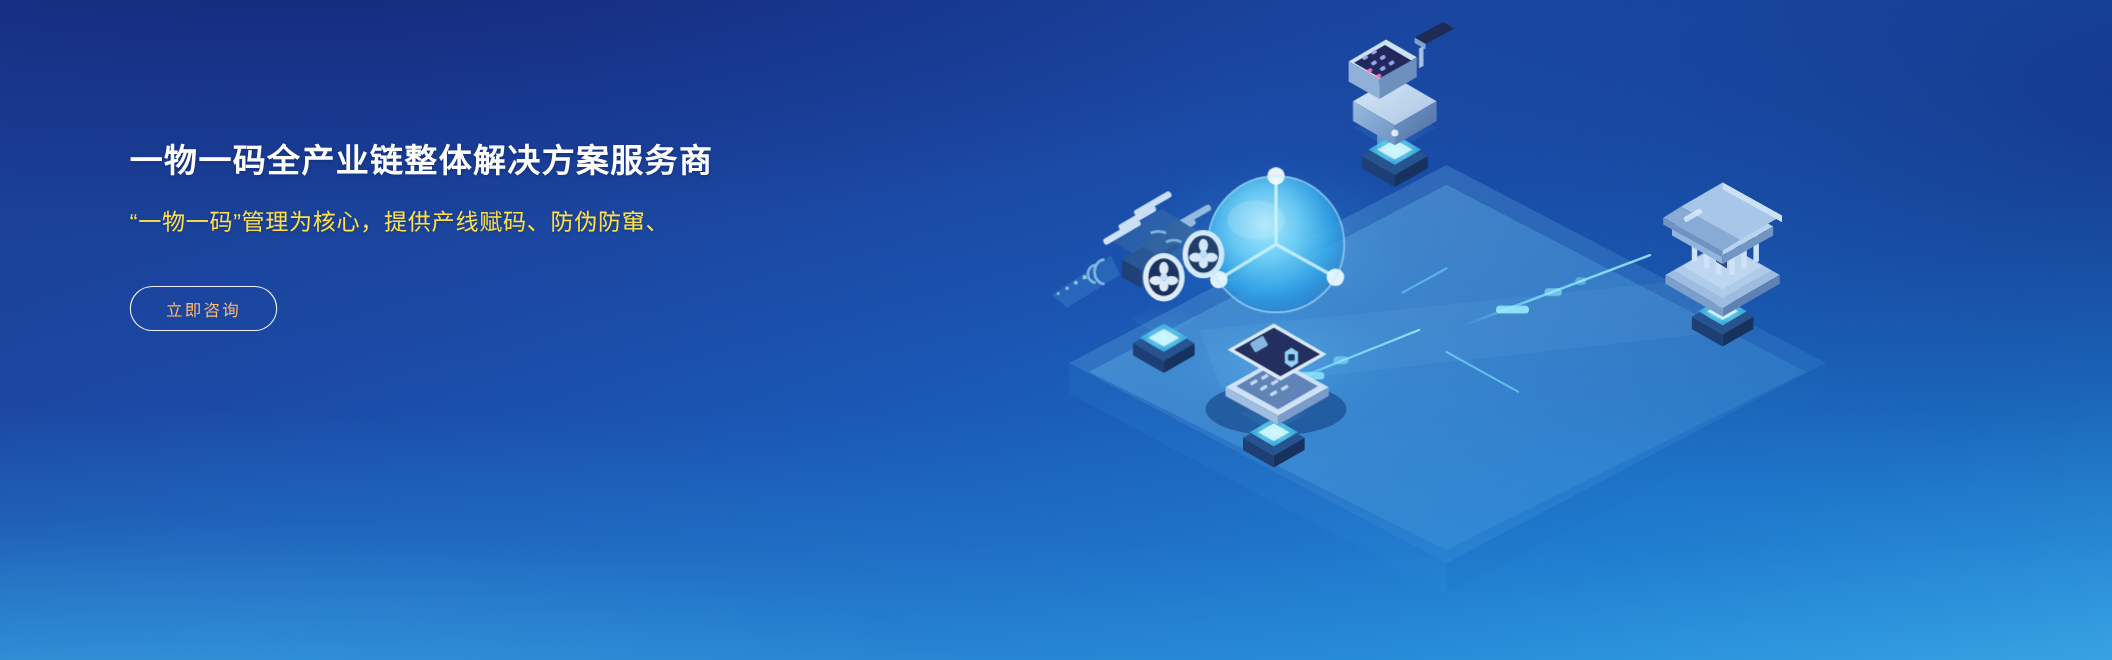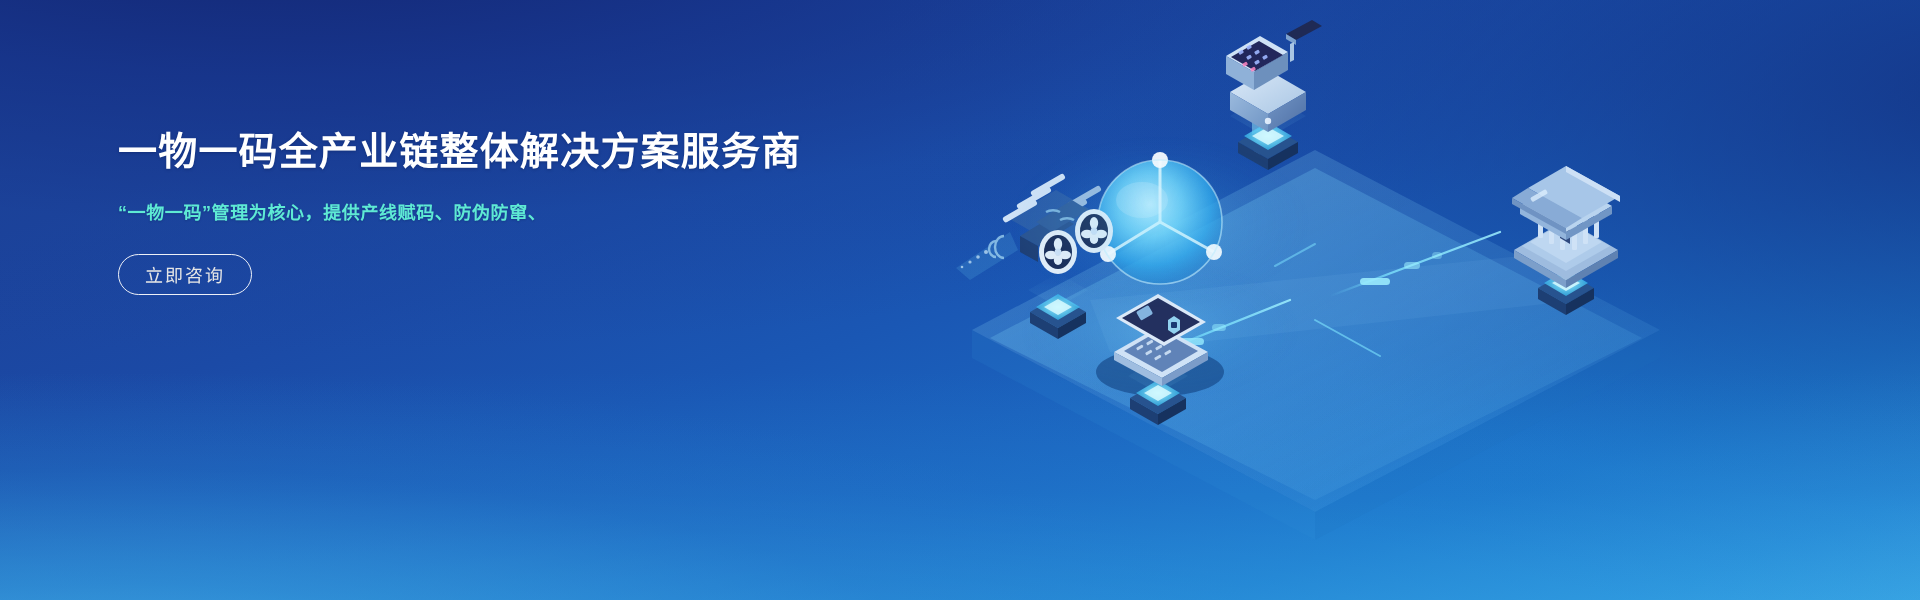--- a/index.html
+++ b/index.html
@@ -80,51 +80,51 @@
   .copy {
     position: absolute;
     left: 118px;
     top: 130px;
     width: 720px;
     z-index: 9;
   }
   .headline {
     margin: 0;
     color: #ffffff;
-    font-size: 39px;
+    font-size: 30px;
     font-weight: 700;
     letter-spacing: 1.2px;
     line-height: 1.15;
     white-space: nowrap;
     text-shadow: 0 1px 3px rgba(6,24,70,0.34);
   }
   .sub {
     margin: 0;
-    color: #5eead4;
-    font-size: 18px;
-    font-weight: 700;
+    color: #fde047;
+    font-size: 21px;
+    font-weight: 400;
     letter-spacing: 0.6px;
     line-height: 34px;
     white-space: nowrap;
     text-shadow: 0 1px 2px rgba(6,24,70,0.26);
   }
   .sub-wrap { margin-top: 21px; }
 
   .cta {
     display: inline-flex;
     align-items: center;
     justify-content: center;
     box-sizing: border-box;
-    margin-top: 24px;
+    margin-top: 40px;
     width: 134px;
     height: 41px;
     border: 1.6px solid rgba(255,255,255,0.92);
     border-radius: 21px;
-    color: #e5e5e5;
-    font-size: 18px;
+    color: #fdba74;
+    font-size: 15px;
     letter-spacing: 2px;
     background: transparent;
     cursor: pointer;
     text-decoration: none;
   }
 
   
   .art {
     position: absolute;
     left: 860px;

